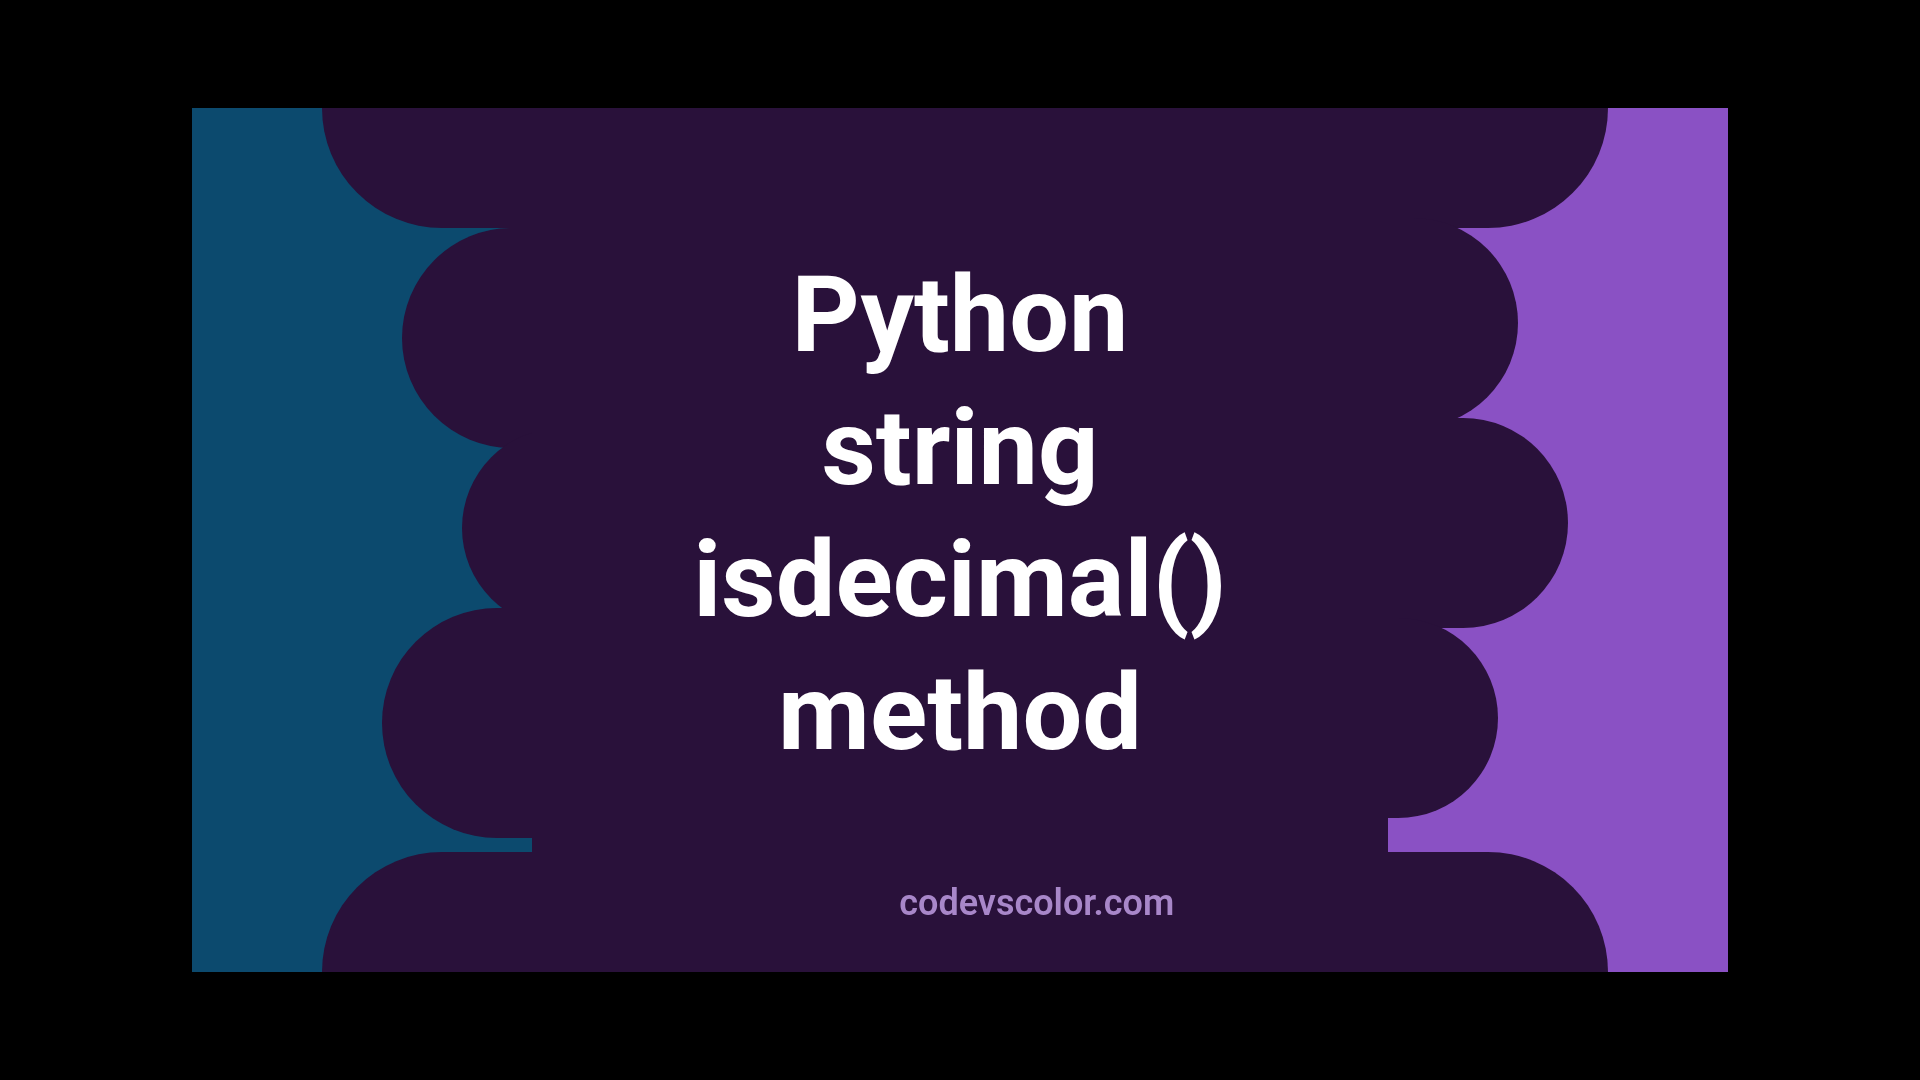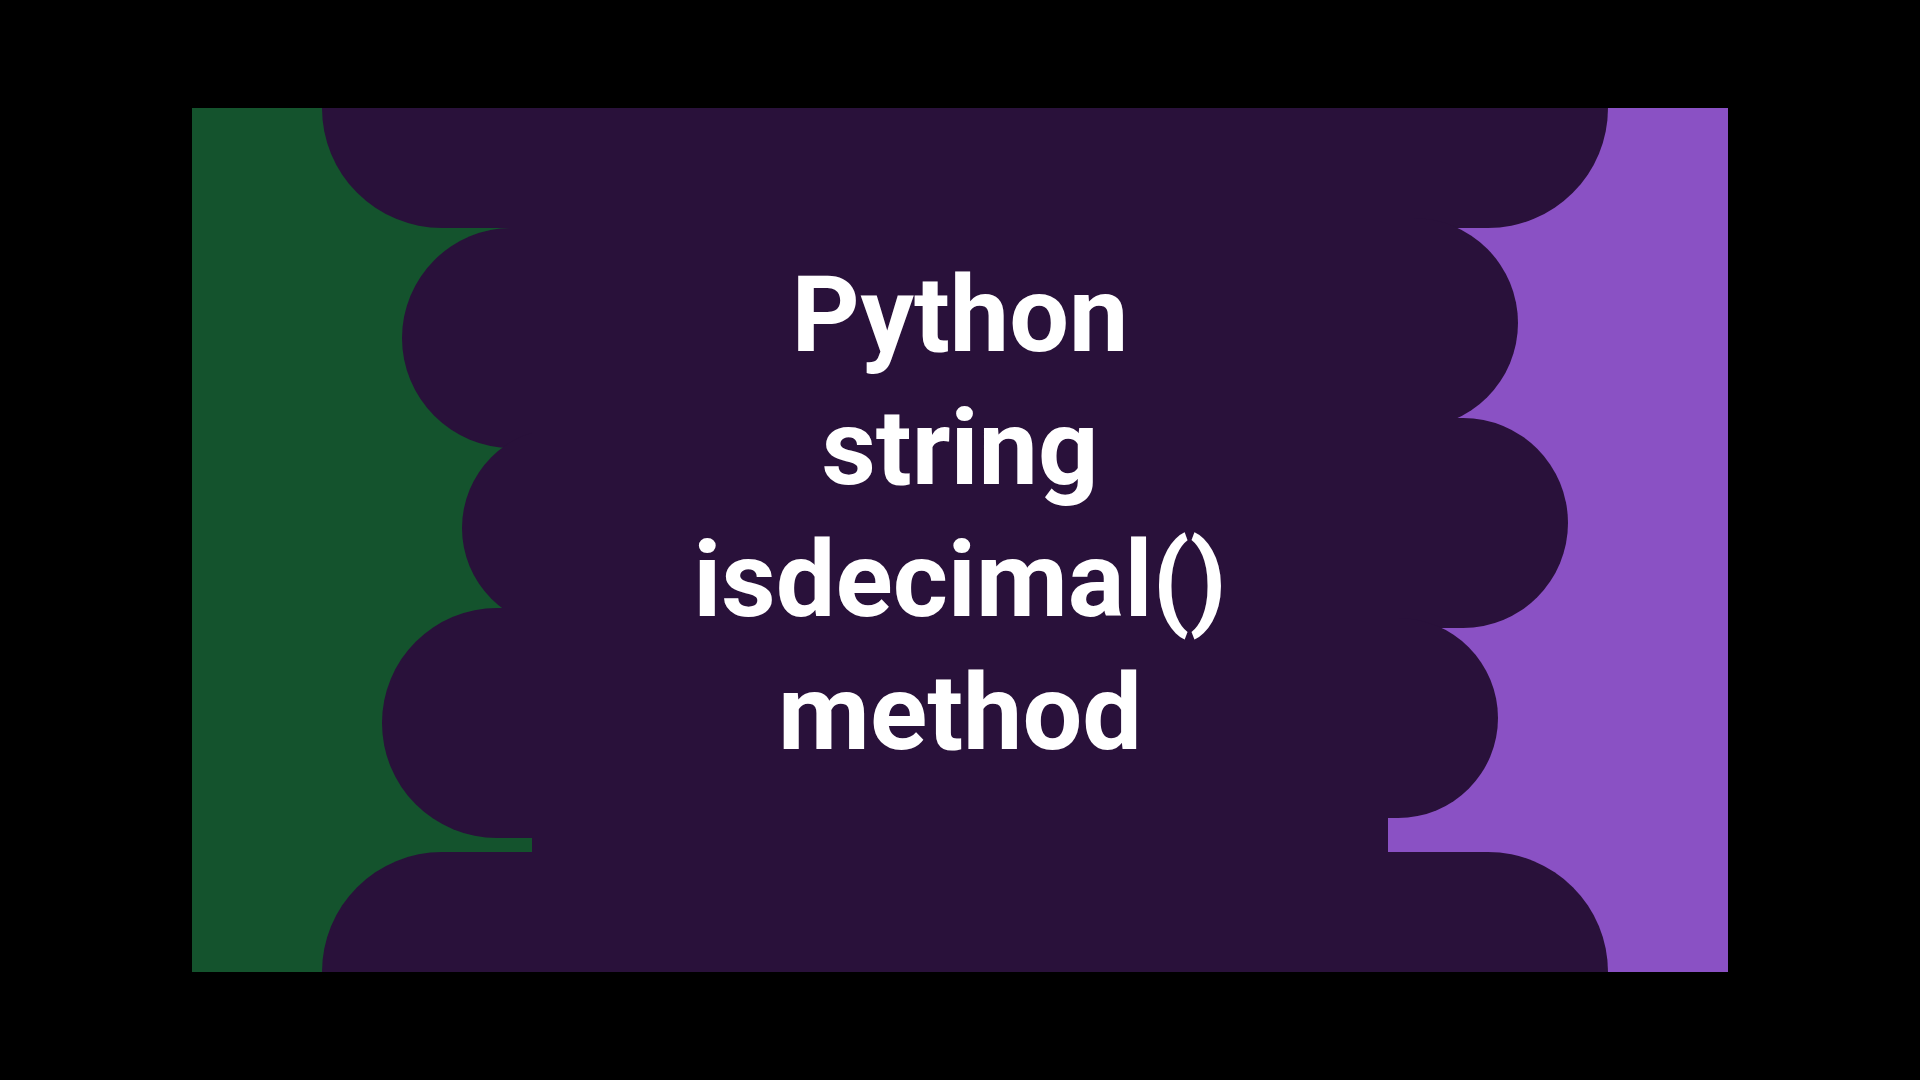--- a/index.html
+++ b/index.html
@@ -2,21 +2,21 @@
 <html><head>
   <meta charset="utf-8">
   <style>
     * { margin: 0; padding: 0; box-sizing: border-box; }
     html, body { width: 1920px; height: 1080px; overflow: hidden; }
     body { background: #000; display: flex; align-items: center; justify-content: center; }
     .canvas {
       position: relative;
       width: 1536px;
       height: 864px;
-      background: #14532d;
+      background: #0c4a6e;
       overflow: hidden;
     }
     .blob {
       position: absolute;
       background: #29113a;
       border-radius: 50%;
     }
     .center-block {
       position: absolute;
       background: #29113a;
@@ -78,13 +78,14 @@
   <div class="blob" style="top:310px; right:160px; width:360px; height:210px; border-radius:105px;"></div>
   <div class="blob" style="top:510px; right:230px; width:300px; height:200px; border-radius:100px;"></div>
   <div class="blob" style="bottom:-120px; right:120px; width:420px; height:240px; border-radius:120px;"></div>
 
   <div class="center-block"></div>
 
   <div class="title">Python
 string
 isdecimal()
 method</div>
+  <div class="watermark">codevscolor.com</div>
 </div>
 
 </body></html>

